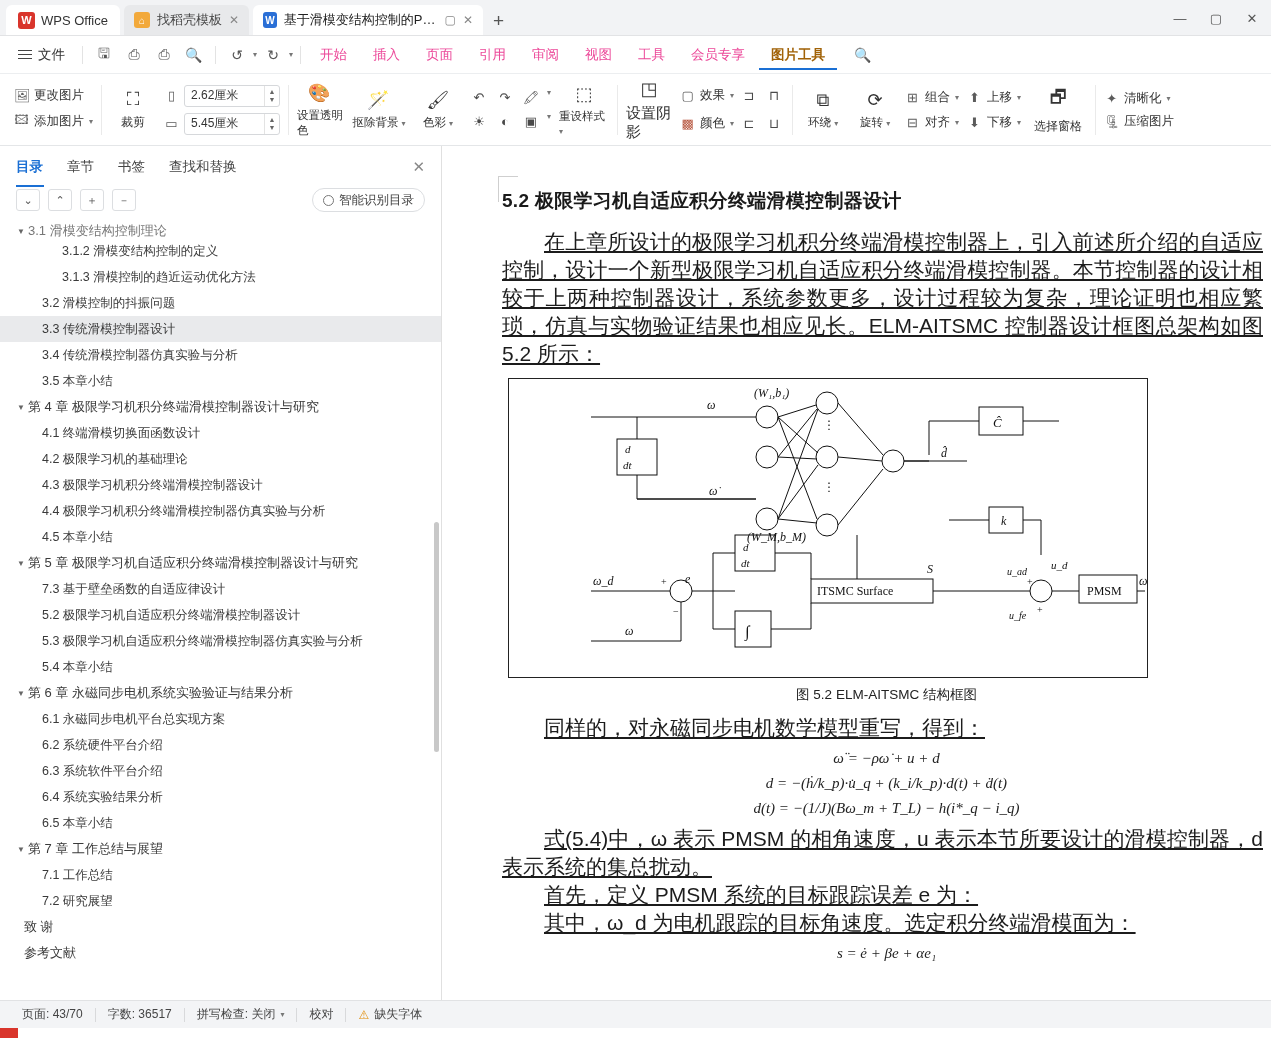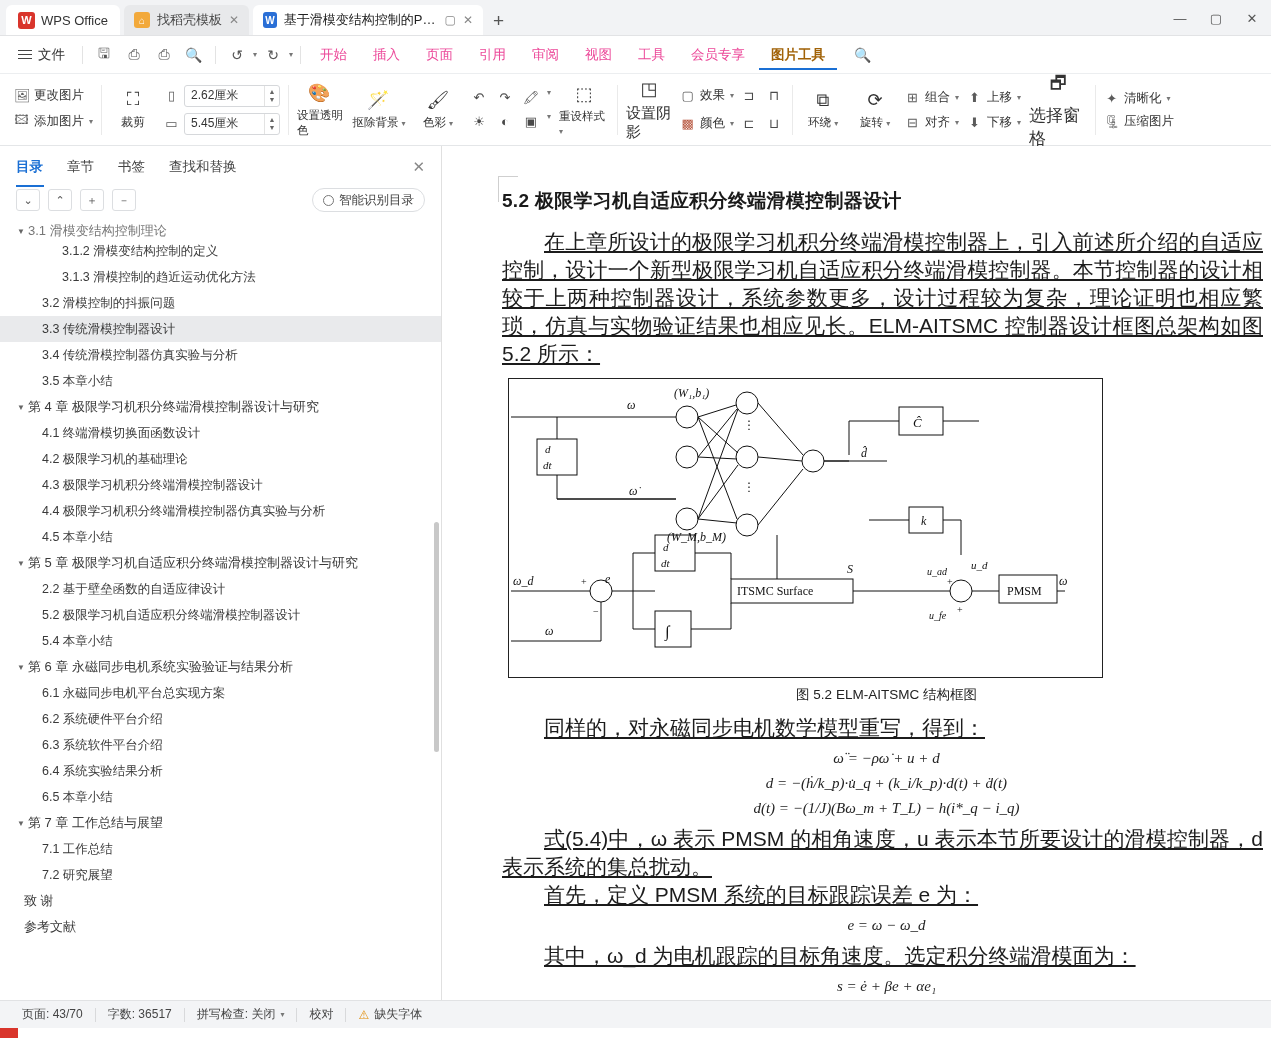--- a/index.html
+++ b/index.html
@@ -100,21 +100,21 @@
   
   .docarea { flex:1; background:#fff; position:relative; overflow:hidden; }
   .page { position:absolute; left:0; top:0; width:100%; height:100%; background:#fff; }
   .ruler-mark { position:absolute; left:56px; top:30px; width:1px; height:26px; background:#cfcfcf; }
   .ruler-mark2 { position:absolute; left:56px; top:30px; width:20px; height:1px; background:#cfcfcf; }
   h2.dh { font-size:19px; margin:42px 0 14px 60px; font-weight:bold; color:#1a1a1a; letter-spacing:0.3px; }
   p.dp { font-size:21px; line-height:28px; margin:0 8px 0 60px; color:#1c1c1c; text-align:justify;text-decoration:underline; }
   p.dp.ind { text-indent:2em; }
   .figcap { text-align:center; font-size:13.5px; margin:8px 0 10px 60px; }
   .eq { text-align:center; font-size:15px; font-family:"Liberation Serif", serif; margin:8px 0 8px 60px; font-style:italic; }
-  .figbox { margin:10px 0 0 66px; width:595px; height:300px; border:1px solid #222; position:relative; background:#fff; }
+  .figbox { margin:10px 0 0 66px; width:640px; height:300px; border:1px solid #222; position:relative; background:#fff;text-align:right; }
 
   
   .statusbar {
     height:28px; background:#f3f4f6; border-top:1px solid #e1e2e4;
     display:flex; align-items:center; gap:0; font-size:12px; color:#444; padding:0 10px;
   }
   .sitem { padding:0 12px; display:flex; align-items:center; gap:5px; }
   .ssep { width:1px; height:14px; background:#d8d9db; }
   .warn { color:#e08a00; font-size:12px; }
   .bottomstrip { height:10px; background:#d9352c; width:18px; }
@@ -314,21 +314,21 @@
           <span class="caret">▾</span>
         </div>
         <div class="ritem">
           <span class="gl">⬇</span>
           <span>下移</span>
           <span class="caret">▾</span>
         </div>
       </div>
       <div class="bigbtn" style="width:58px">
         <span class="gl">🗗</span>
-        <span style="font-size:17px">选择窗格</span>
+        <span style="font-size:12px">选择窗格</span>
       </div>
     </div>
     <div class="rsep"></div>
 
     <div class="rgroup">
       <div class="rcol">
         <div class="ritem">
           <span class="gl">✦</span>
           <span>清晰化</span>
           <span class="caret">▾</span>
@@ -401,24 +401,27 @@
             <span>4.4 极限学习机积分终端滑模控制器仿真实验与分析</span>
           </div>
         <div class="tocrow l2">
             <span>4.5 本章小结</span>
           </div>
         <div class="tocrow l1">
           <span class="tw">▼</span>
           <span>第 5 章 极限学习机自适应积分终端滑模控制器设计与研究</span>
         </div>
         <div class="tocrow l2">
-            <span>2.2 基于壁垒函数的自适应律设计</span>
+            <span>7.3 基于壁垒函数的自适应律设计</span>
           </div>
         <div class="tocrow l2">
             <span>5.2 极限学习机自适应积分终端滑模控制器设计</span>
+          </div>
+        <div class="tocrow l2">
+            <span>5.3 极限学习机自适应积分终端滑模控制器仿真实验与分析</span>
           </div>
         <div class="tocrow l2">
             <span>5.4 本章小结</span>
           </div>
         <div class="tocrow l1">
           <span class="tw">▼</span>
           <span>第 6 章 永磁同步电机系统实验验证与结果分析</span>
         </div>
         <div class="tocrow l2">
             <span>6.1 永磁同步电机平台总实现方案</span>
@@ -547,21 +550,20 @@
           </svg>
         </div>
 
         <div class="figcap">图 5.2 ELM-AITSMC 结构框图</div>
         <p class="dp ind">同样的，对永磁同步电机数学模型重写，得到：</p>
         <div class="eq">ω̈ = −ρω̇ + u + d</div>
         <div class="eq">d = −(ḣ/k_p)·u̇_q + (k_i/k_p)·d(t) + ḋ(t)</div>
         <div class="eq">d(t) = −(1/J)(Bω_m + T_L) − h(i*_q − i_q)</div>
         <p class="dp ind">式(5.4)中，ω 表示 PMSM 的相角速度，u 表示本节所要设计的滑模控制器，d 表示系统的集总扰动。</p>
         <p class="dp ind">首先，定义 PMSM 系统的目标跟踪误差 e 为：</p>
-        <div class="eq">e = ω − ω_d</div>
         <p class="dp ind">其中，ω_d 为电机跟踪的目标角速度。选定积分终端滑模面为：</p>
         <div class="eq">s = ė + βe + αe₁</div>
       </div>
     </div>
   </div>
 
   <div class="statusbar">
     <span class="sitem">页面: 43/70</span>
     <span class="ssep"></span>
     <span class="sitem">字数: 36517</span>

